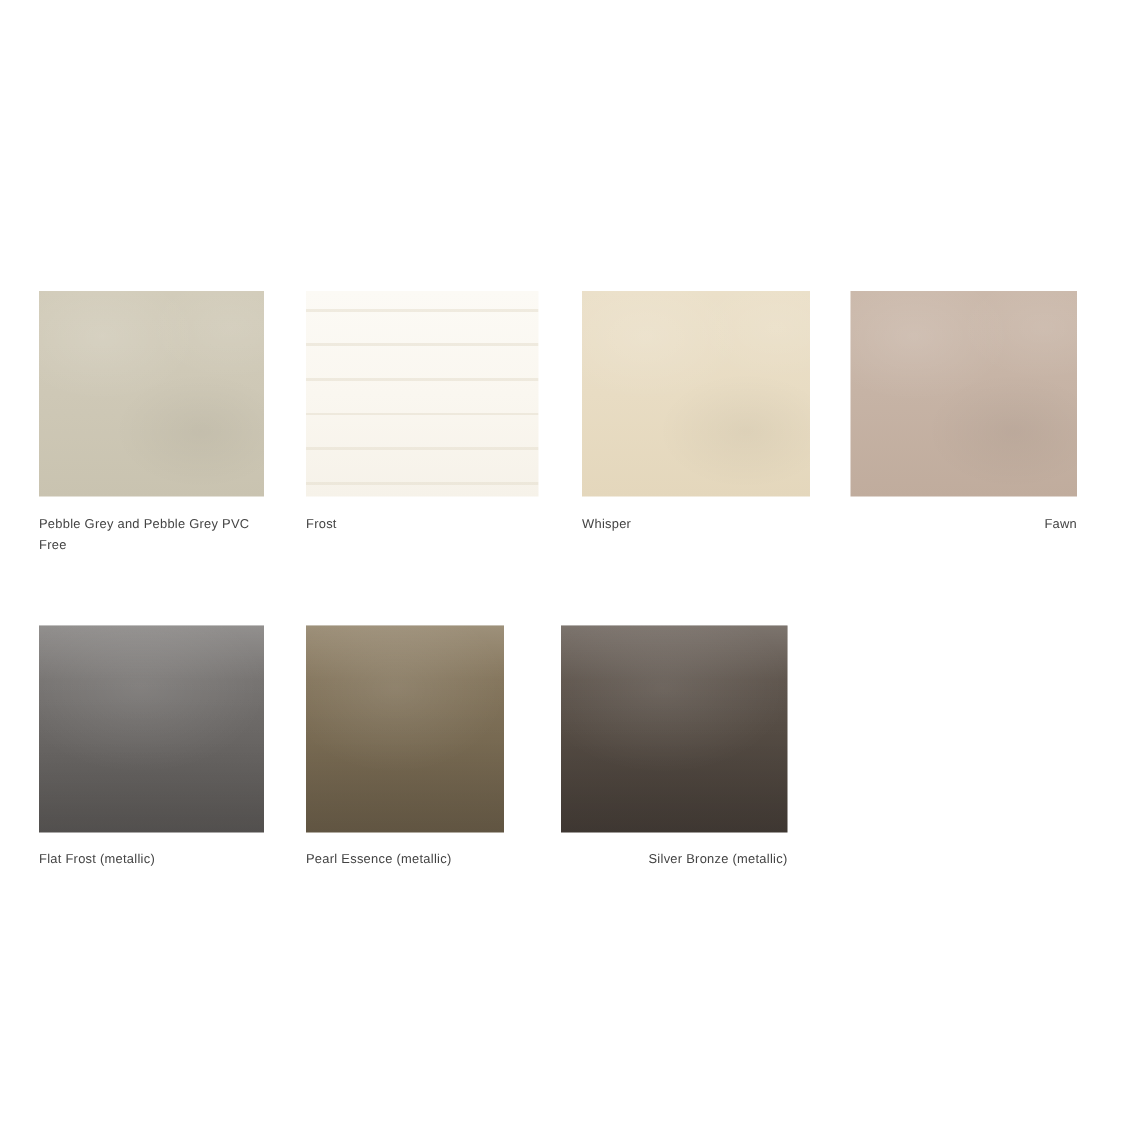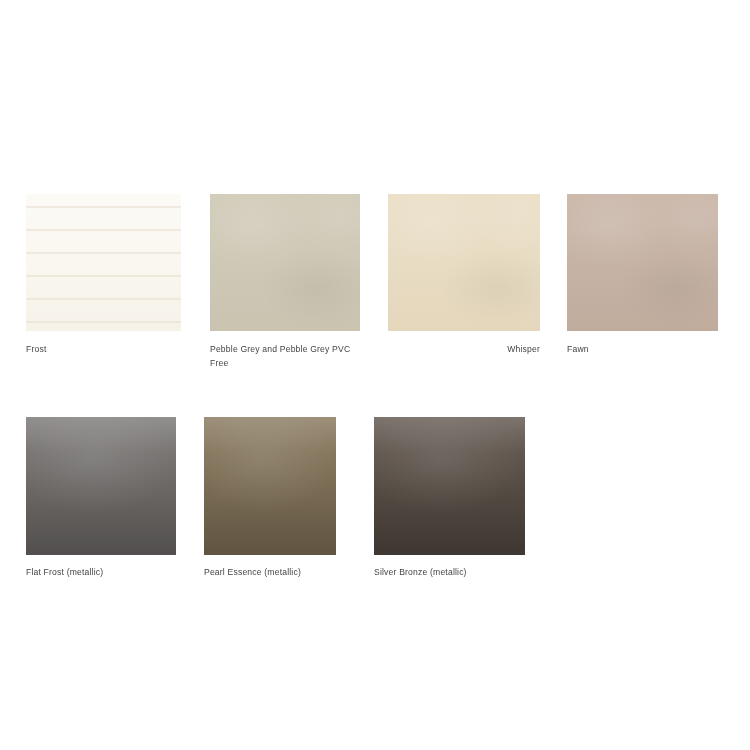--- a/index.html
+++ b/index.html
@@ -32,26 +32,27 @@
     margin-top: 46px;
   }
 
   .swatch-cell {
     width: 155px;
     margin-right: 29px;
     position: relative;
   }
   .swatch-cell:last-child {
     margin-right: 0;
+    text-align: right;
   }
 
   
   .row-matte .cell-0   { width: 155px; margin-right: 29px; }
   .row-matte .cell-1   { width: 150px; margin-right: 28px; }
-  .row-matte .cell-2   { width: 152px; margin-right: 27px; text-align: right; }
+  .row-matte .cell-2   { width: 152px; margin-right: 27px; }
   .row-matte .cell-3   { width: 151px; margin-right: 0; }
 
   .row-metallic .cell-0 { width: 155px; margin-right: 29px; }
   .row-metallic .cell-1 { width: 150px; margin-right: 28px; }
   .row-metallic .cell-2 { width: 132px; margin-right: 38px; }
   .row-metallic .cell-3 { width: 151px; margin-right: 0; }
 
   .swatch-chip {
     width: 100%;
     height: 137px;
@@ -116,28 +117,28 @@
     margin-top: 10px;
   }
 </style>
 </head>
 <body style="background: rgb(255, 255, 255);">
 
 <div class="palette">
 
   <div class="swatch-row row-matte">
 
+    <div class="swatch-cell cell-1">
+      <div class="swatch-chip texture-mottle" style="background: linear-gradient(rgb(210, 204, 186) 0%, rgb(206, 200, 182) 50%, rgb(201, 195, 176) 100%);"></div>
+      <div class="swatch-label">Pebble Grey and Pebble Grey PVC Free</div>
+    </div>
+
     <div class="swatch-cell cell-0">
       <div class="swatch-chip texture-bands" style="background: linear-gradient(rgb(252, 250, 245) 0%, rgb(250, 247, 240) 50%, rgb(246, 242, 233) 100%);"></div>
       <div class="swatch-label">Frost</div>
-    </div>
-
-    <div class="swatch-cell cell-1">
-      <div class="swatch-chip texture-mottle" style="background: linear-gradient(rgb(210, 204, 186) 0%, rgb(206, 200, 182) 50%, rgb(201, 195, 176) 100%);"></div>
-      <div class="swatch-label">Pebble Grey and Pebble Grey PVC Free</div>
     </div>
 
     <div class="swatch-cell cell-2">
       <div class="swatch-chip texture-mottle" style="background: linear-gradient(rgb(235, 224, 201) 0%, rgb(232, 220, 195) 50%, rgb(228, 215, 188) 100%);"></div>
       <div class="swatch-label">Whisper</div>
     </div>
 
     <div class="swatch-cell cell-3">
       <div class="swatch-chip texture-mottle" style="background: linear-gradient(rgb(203, 185, 171) 0%, rgb(198, 179, 165) 50%, rgb(192, 172, 157) 100%);"></div>
       <div class="swatch-label">Fawn</div>

